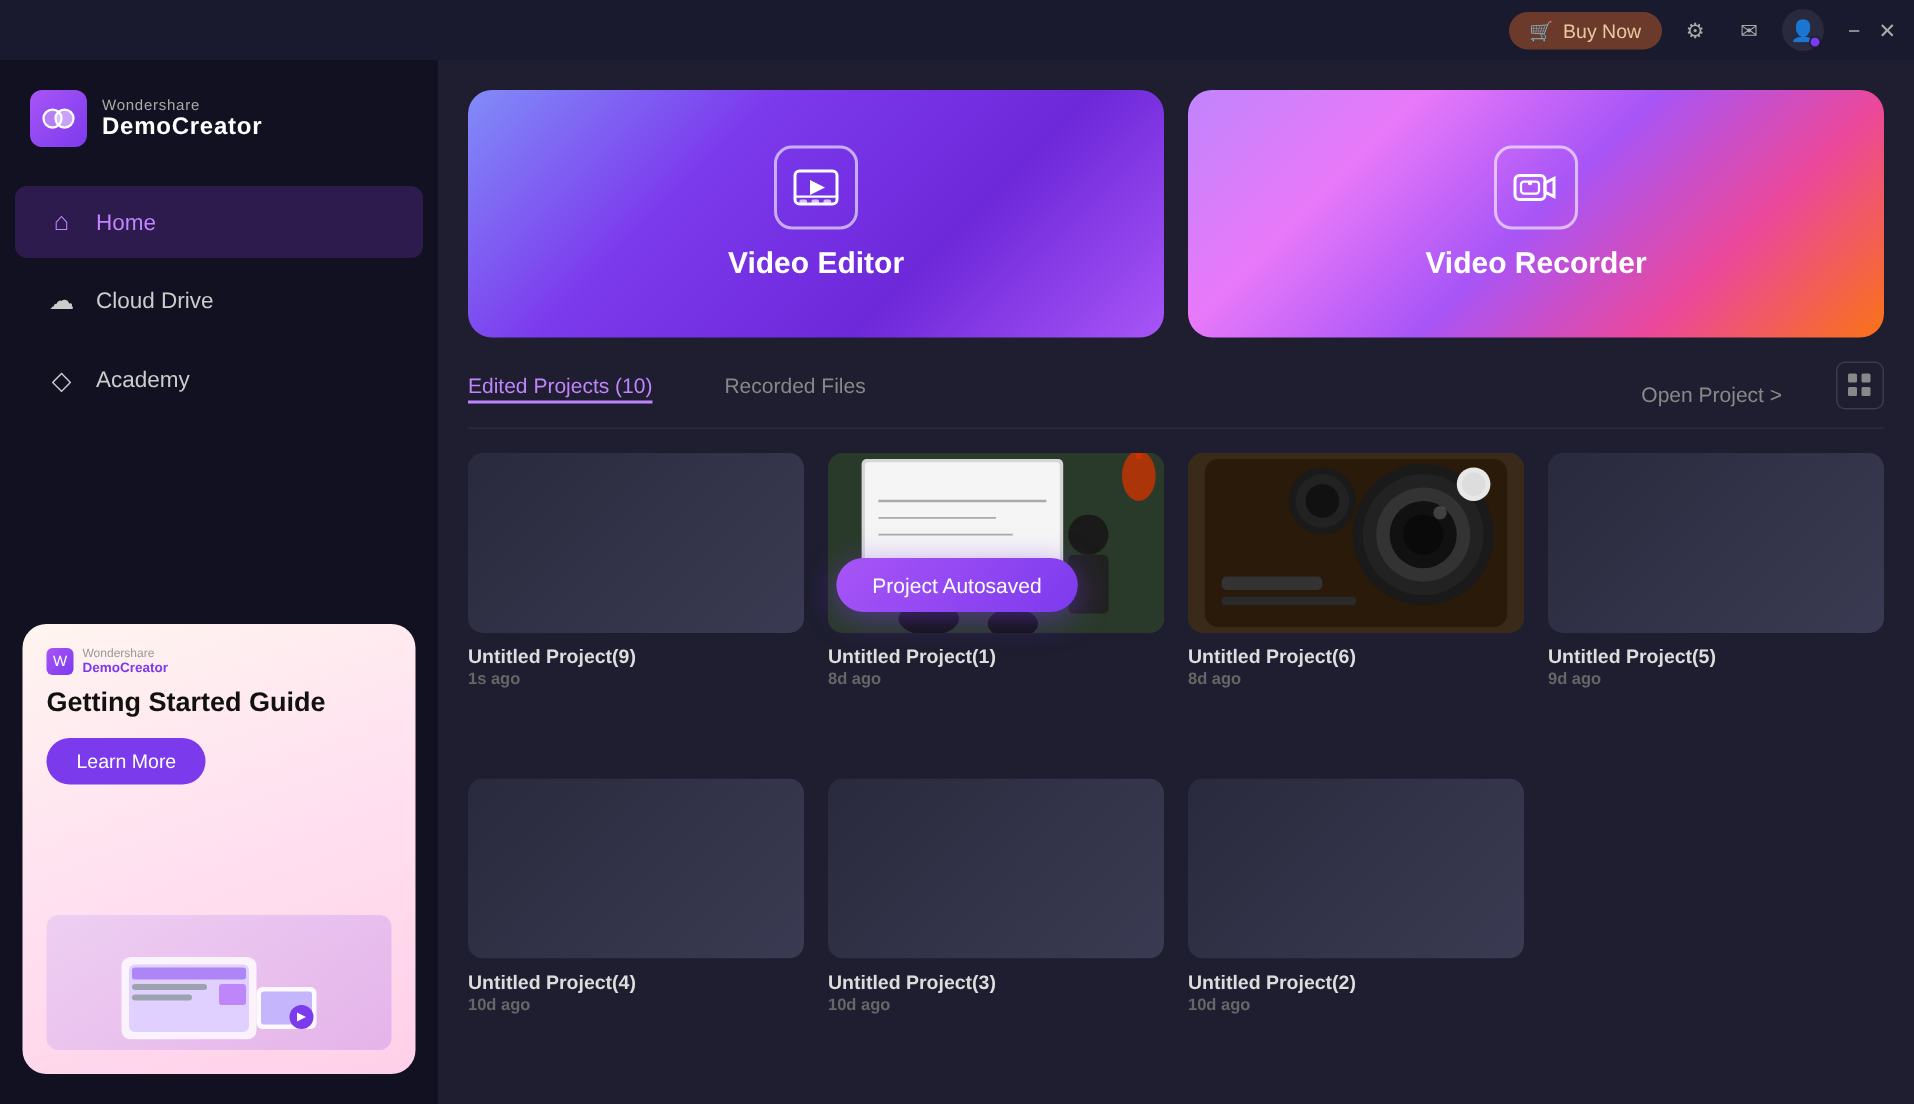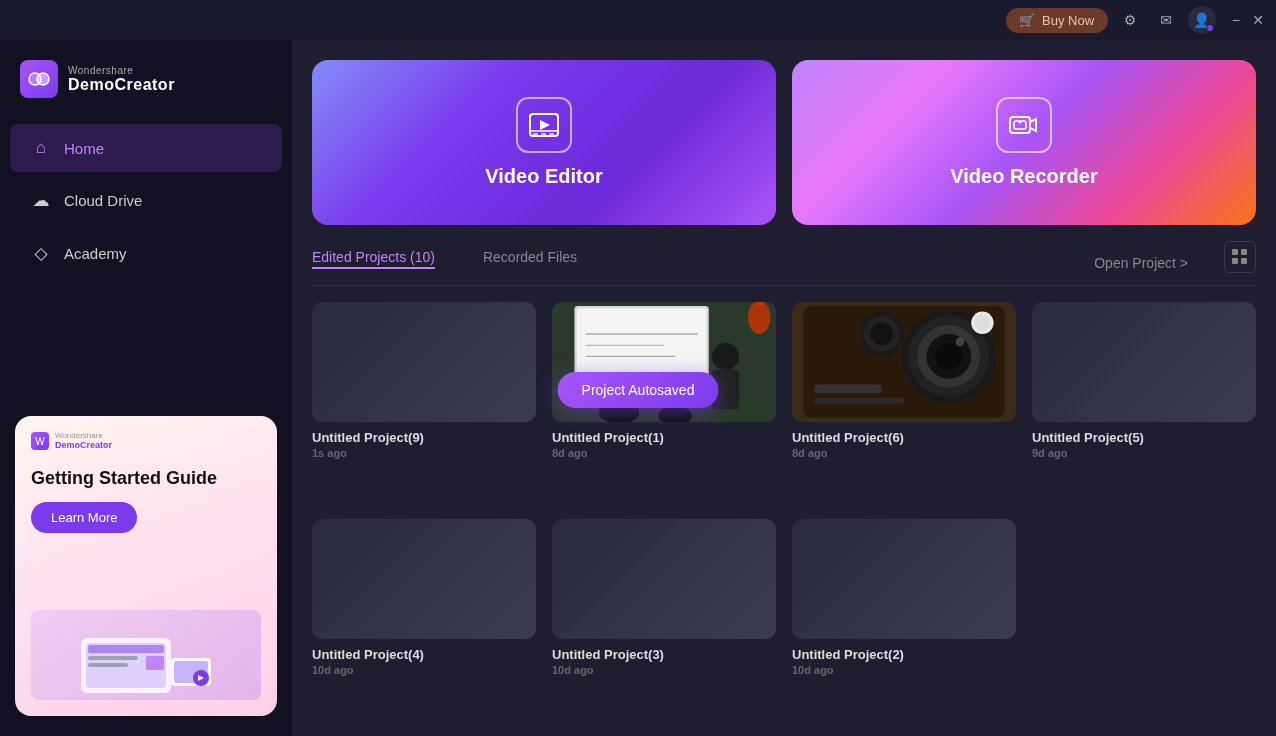--- a/index.html
+++ b/index.html
@@ -156,21 +156,21 @@
       overflow: hidden;
       min-height: 300px;
       display: flex;
       flex-direction: column;
     }
     .gs-title {
       font-size: 18px;
       font-weight: bold;
       color: #111;
       line-height: 1.3;
-      margin-top: 14px;
+      margin-top: 4px;
     }
     .gs-learn-btn {
       background: #7c3aed;
       color: white;
       border: none;
       border-radius: 20px;
       padding: 8px 20px;
       cursor: pointer;
       font-size: 13px;
       margin-top: 12px;

